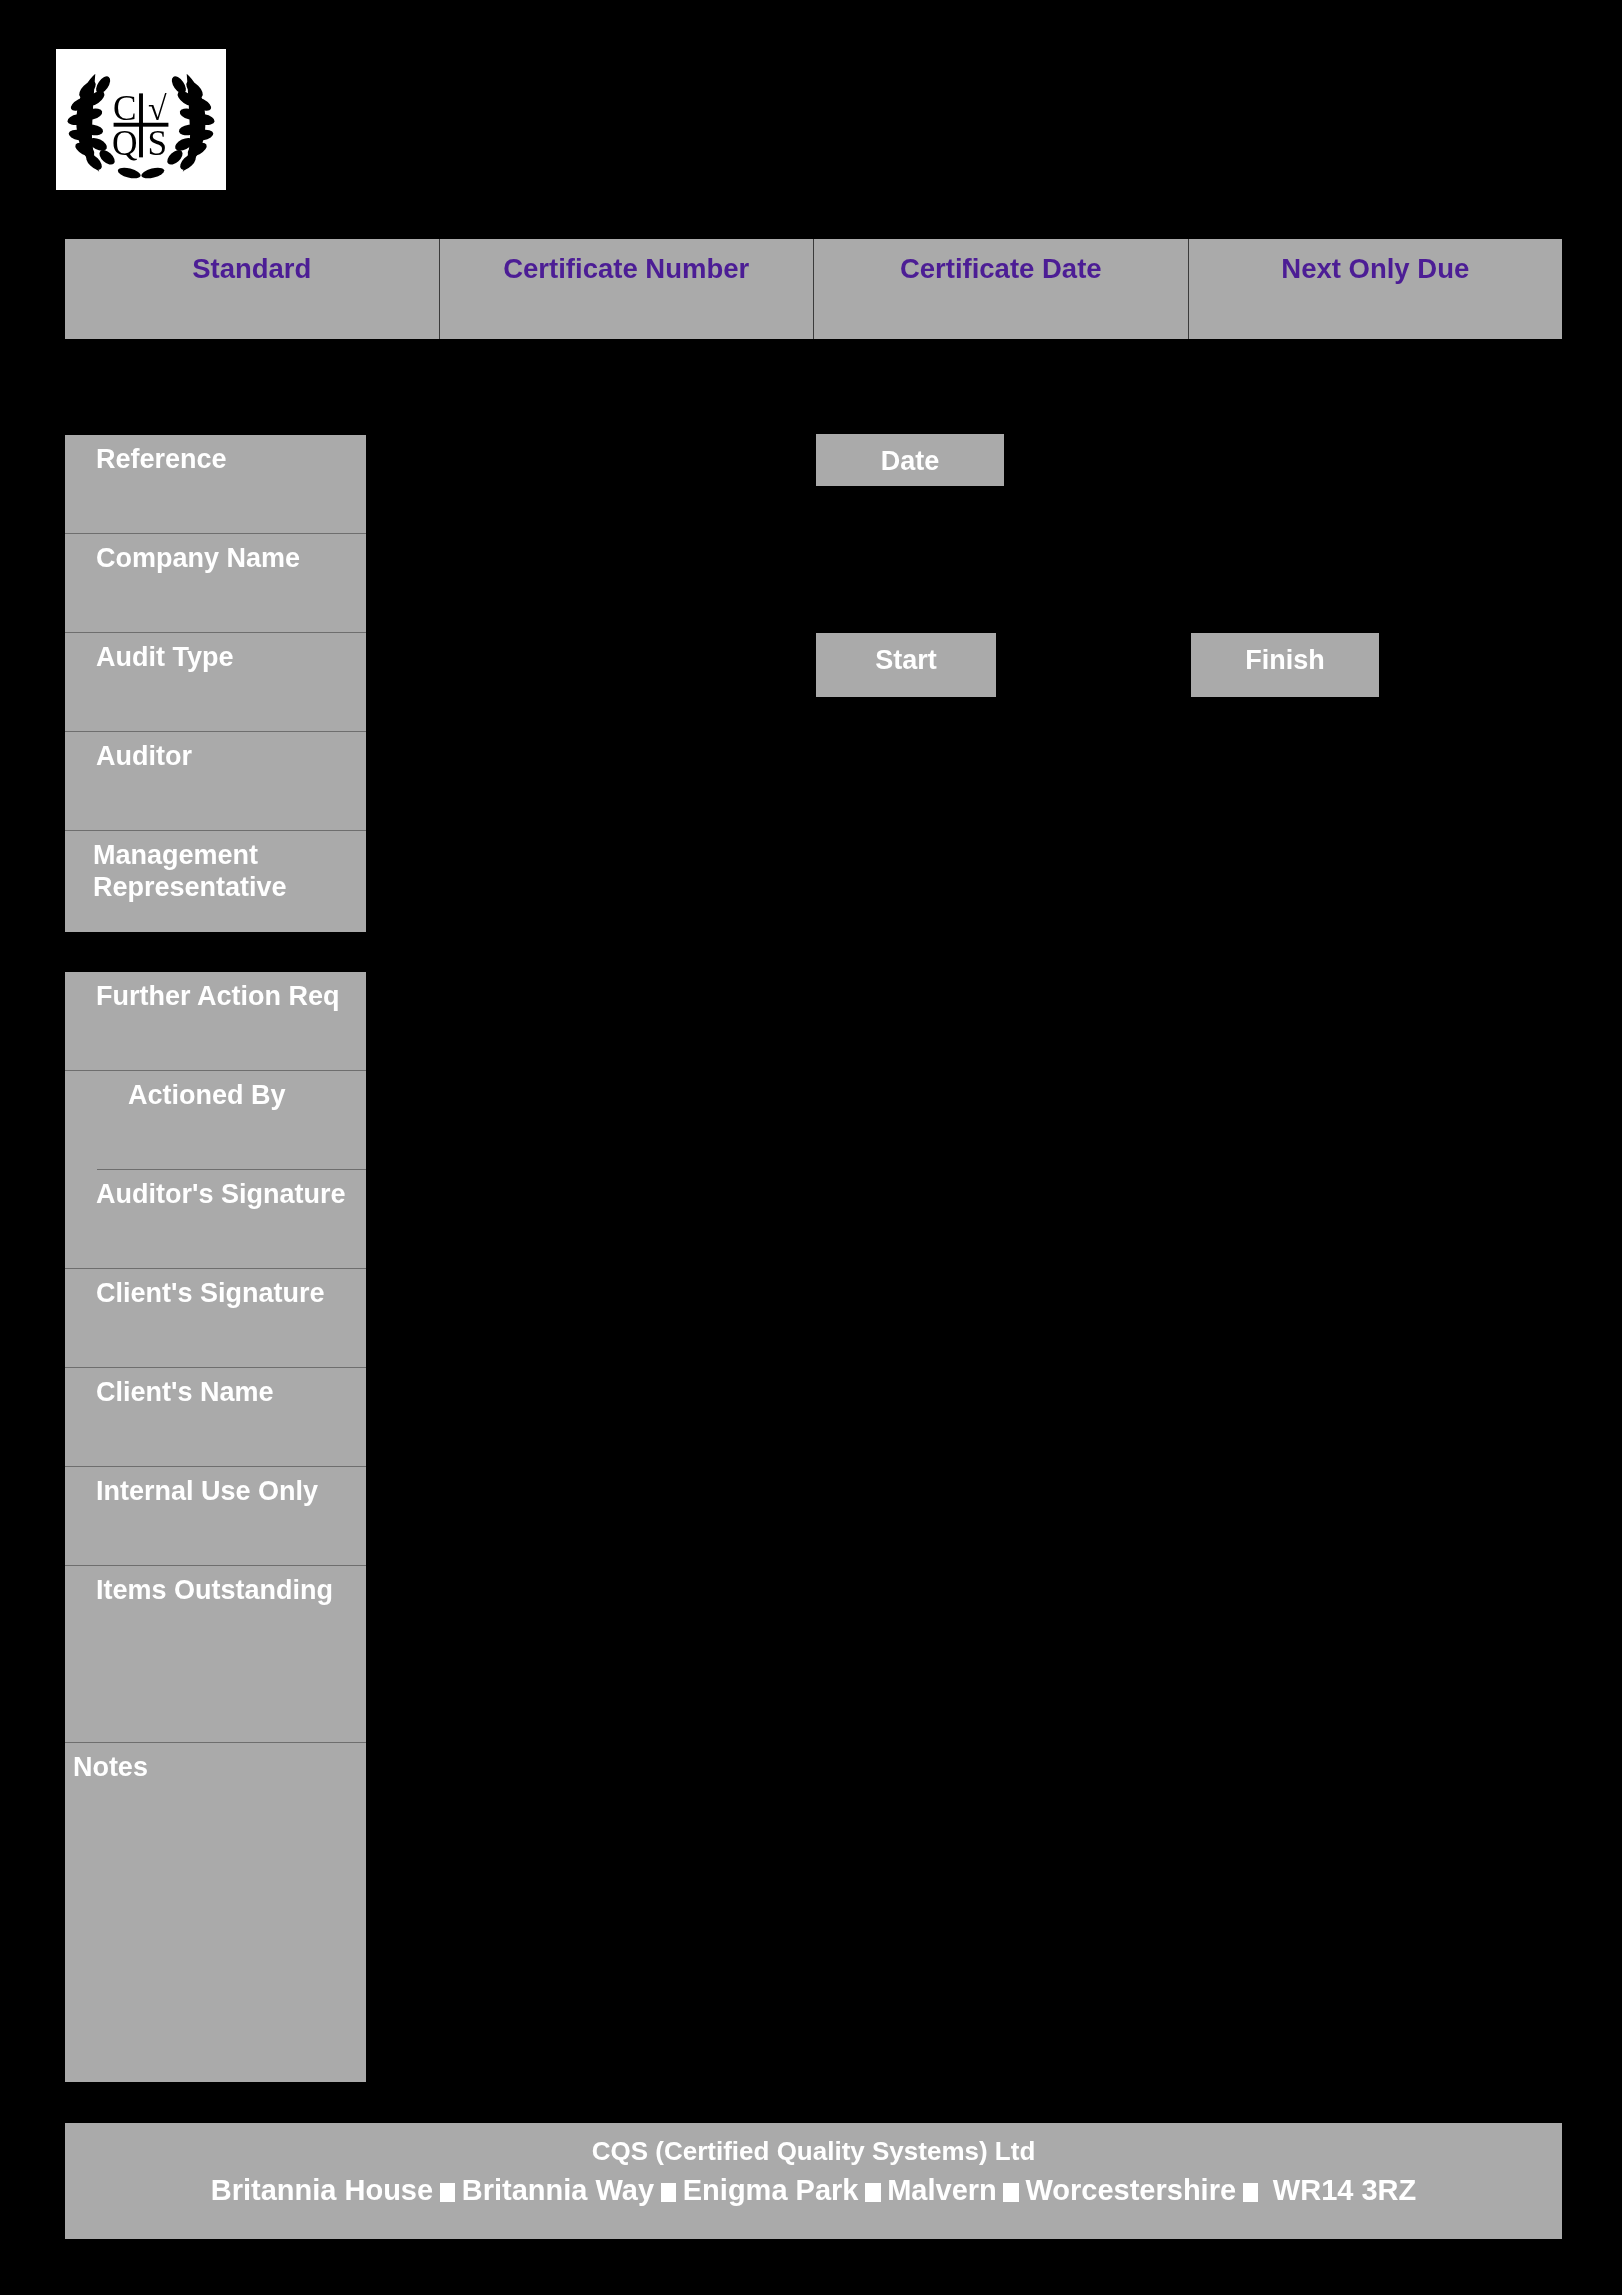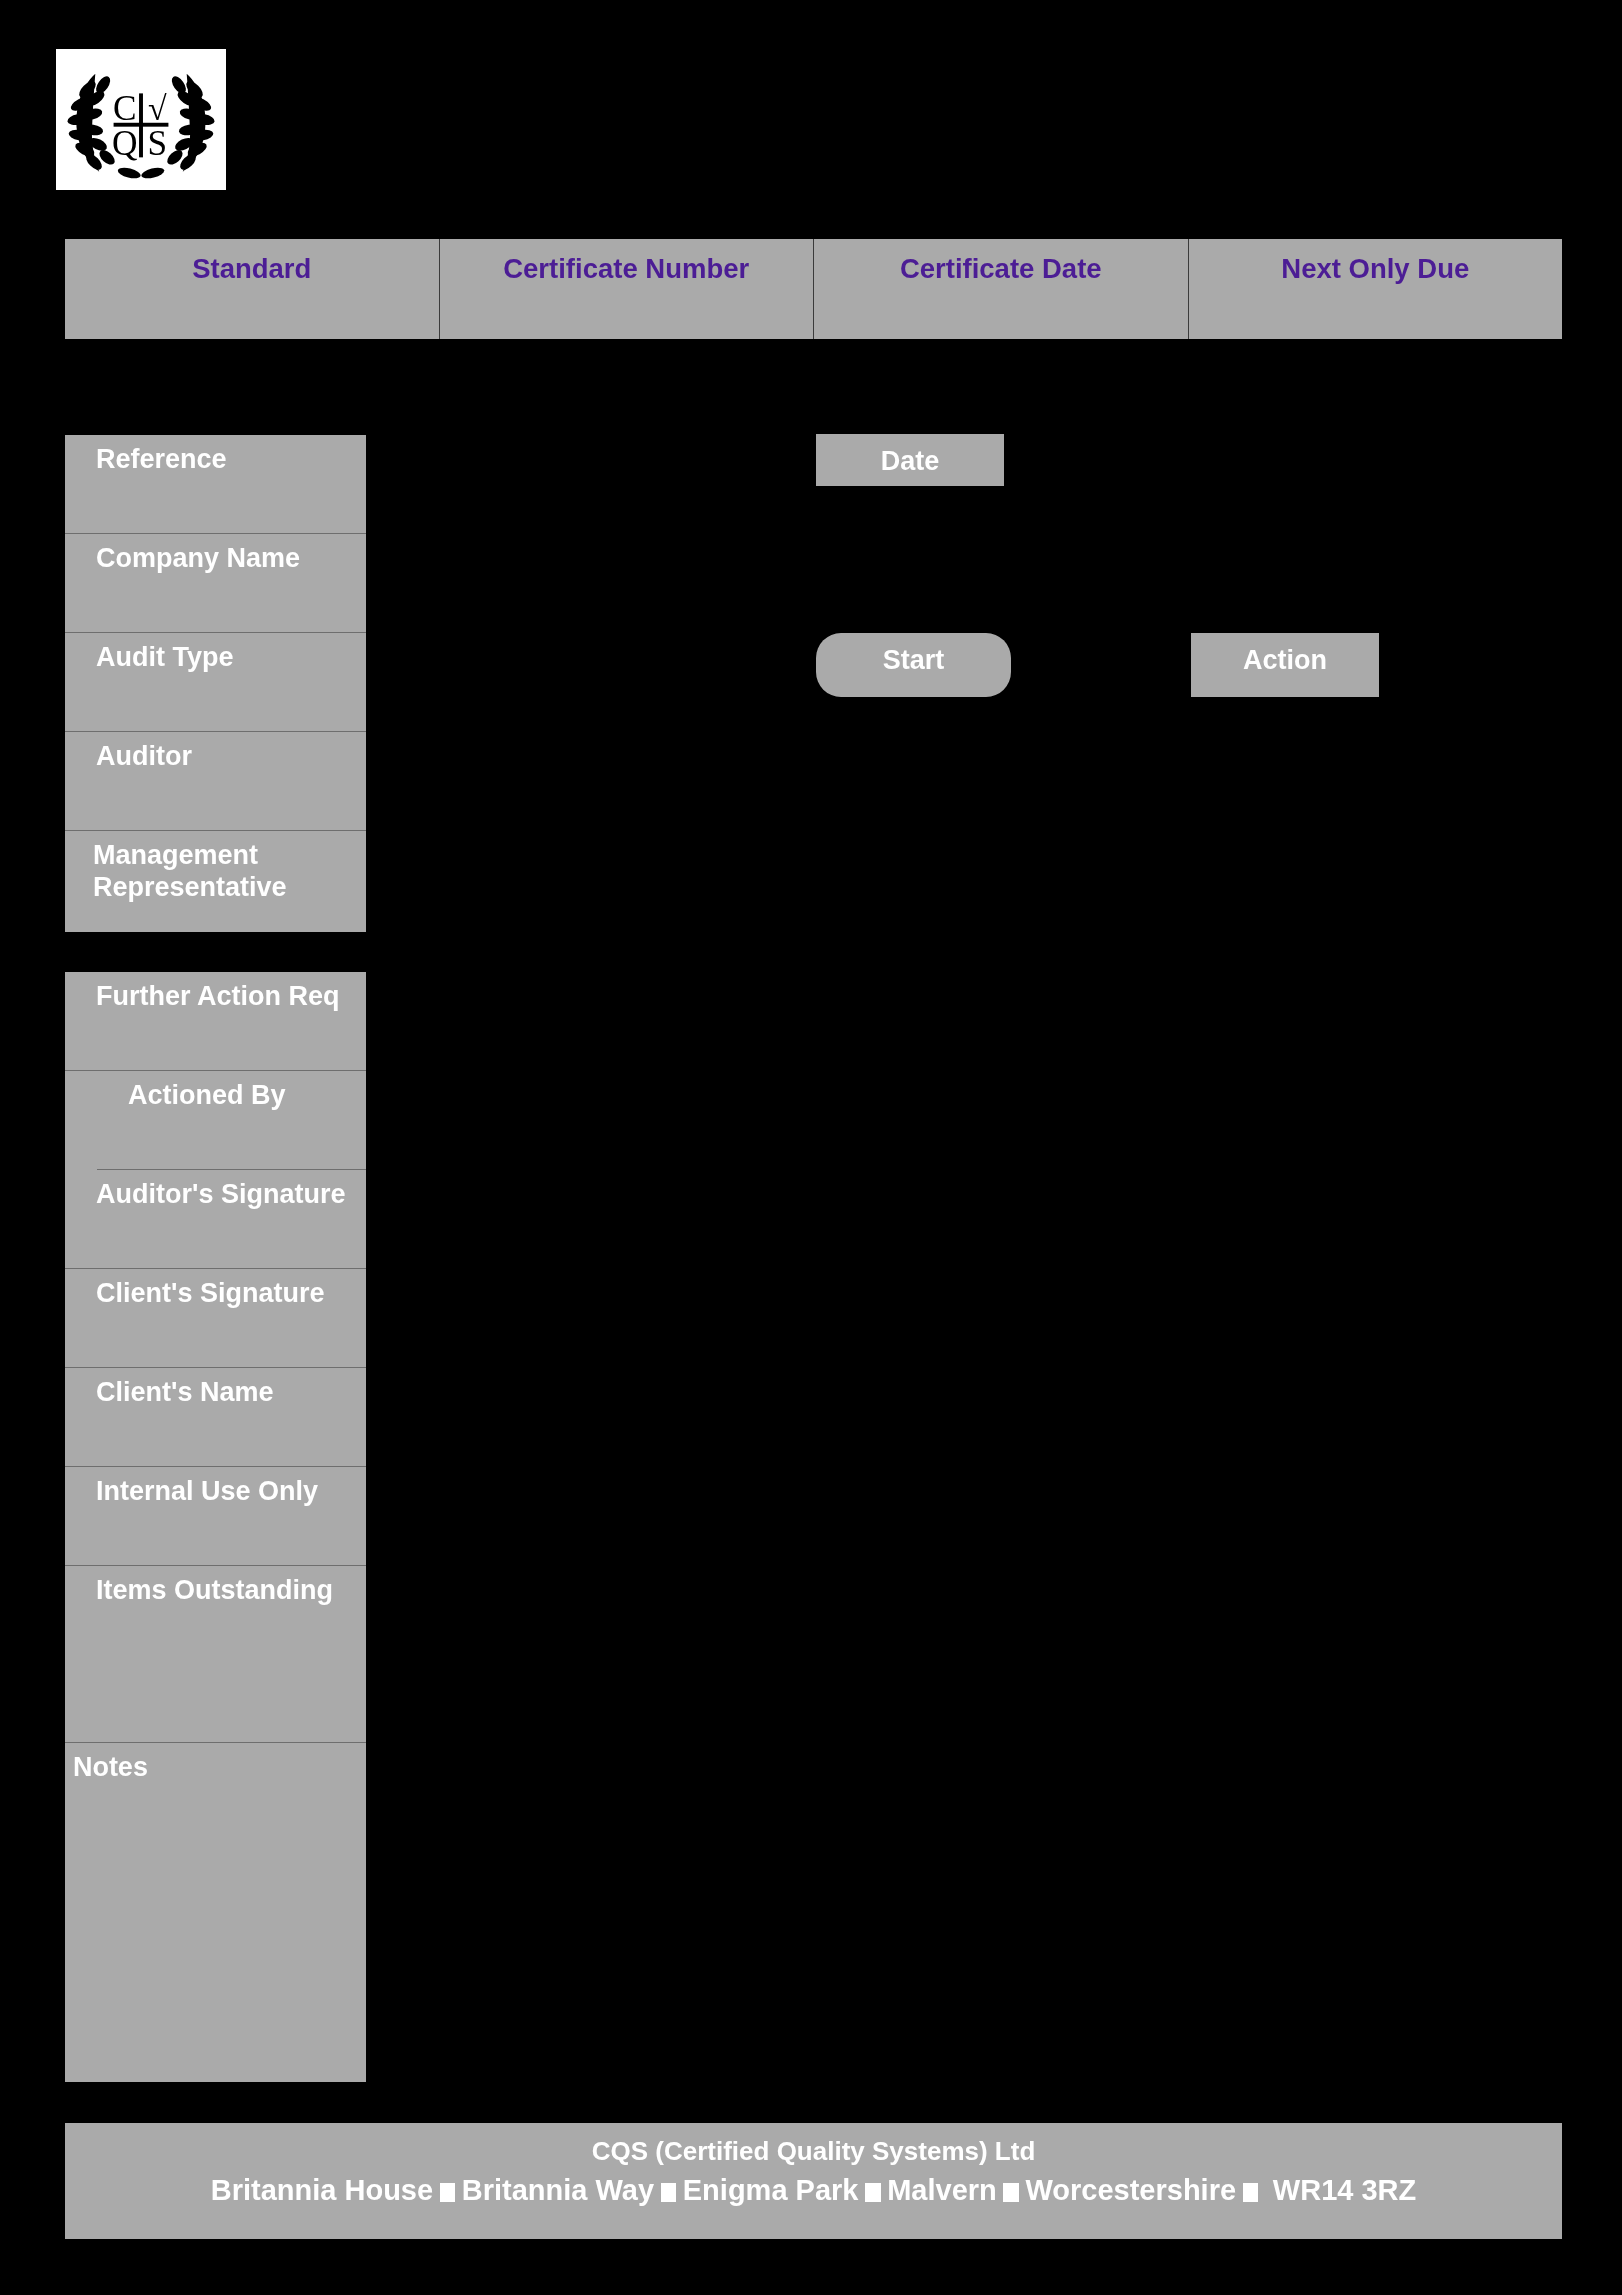--- a/index.html
+++ b/index.html
@@ -94,21 +94,21 @@
     position: absolute;
     background: #aaaaaa;
     color: #ffffff;
     font-weight: bold;
     font-size: 27px;
     text-align: center;
     box-sizing: border-box;
     padding-top: 11.8px;
   }
   #box-date   { left: 816px; top: 434px; width: 188px; height: 52px; }
-  #box-start  { left: 816px; top: 633px; width: 195px; height: 64px; border-radius: 25px; }
+  #box-start  { left: 816px; top: 633px; width: 180px; height: 64px; }
   #box-finish { left: 1191px; top: 633px; width: 188px; height: 64px; }
 
   
   #footer {
     position: absolute;
     left: 65px;
     top: 2123px;
     width: 1497px;
     height: 116px;
     background: #aaaaaa;
@@ -199,21 +199,21 @@
   <div class="label-block" id="block-a">
     <div class="label-row r1">Reference</div>
     <div class="label-row r2">Company Name</div>
     <div class="label-row r3">Audit Type</div>
     <div class="label-row r4">Auditor</div>
     <div class="label-row r5">Management Representative</div>
   </div>
 
   <div class="box-date" id="box-date">Date</div>
   <div class="box-date" id="box-start">Start</div>
-  <div class="box-date" id="box-finish">Action</div>
+  <div class="box-date" id="box-finish">Finish</div>
 
   <div class="label-block" id="block-b">
     <div class="label-row r1">Further Action Req</div>
     <div class="label-row r2">Actioned By</div>
     <div class="label-row r3">Auditor's Signature</div>
     <div class="label-row r4">Client's Signature</div>
     <div class="label-row r5">Client's Name</div>
     <div class="label-row r6">Internal Use Only</div>
     <div class="label-row r7">Items Outstanding</div>
     <div class="label-row r8 flush">Notes</div>

